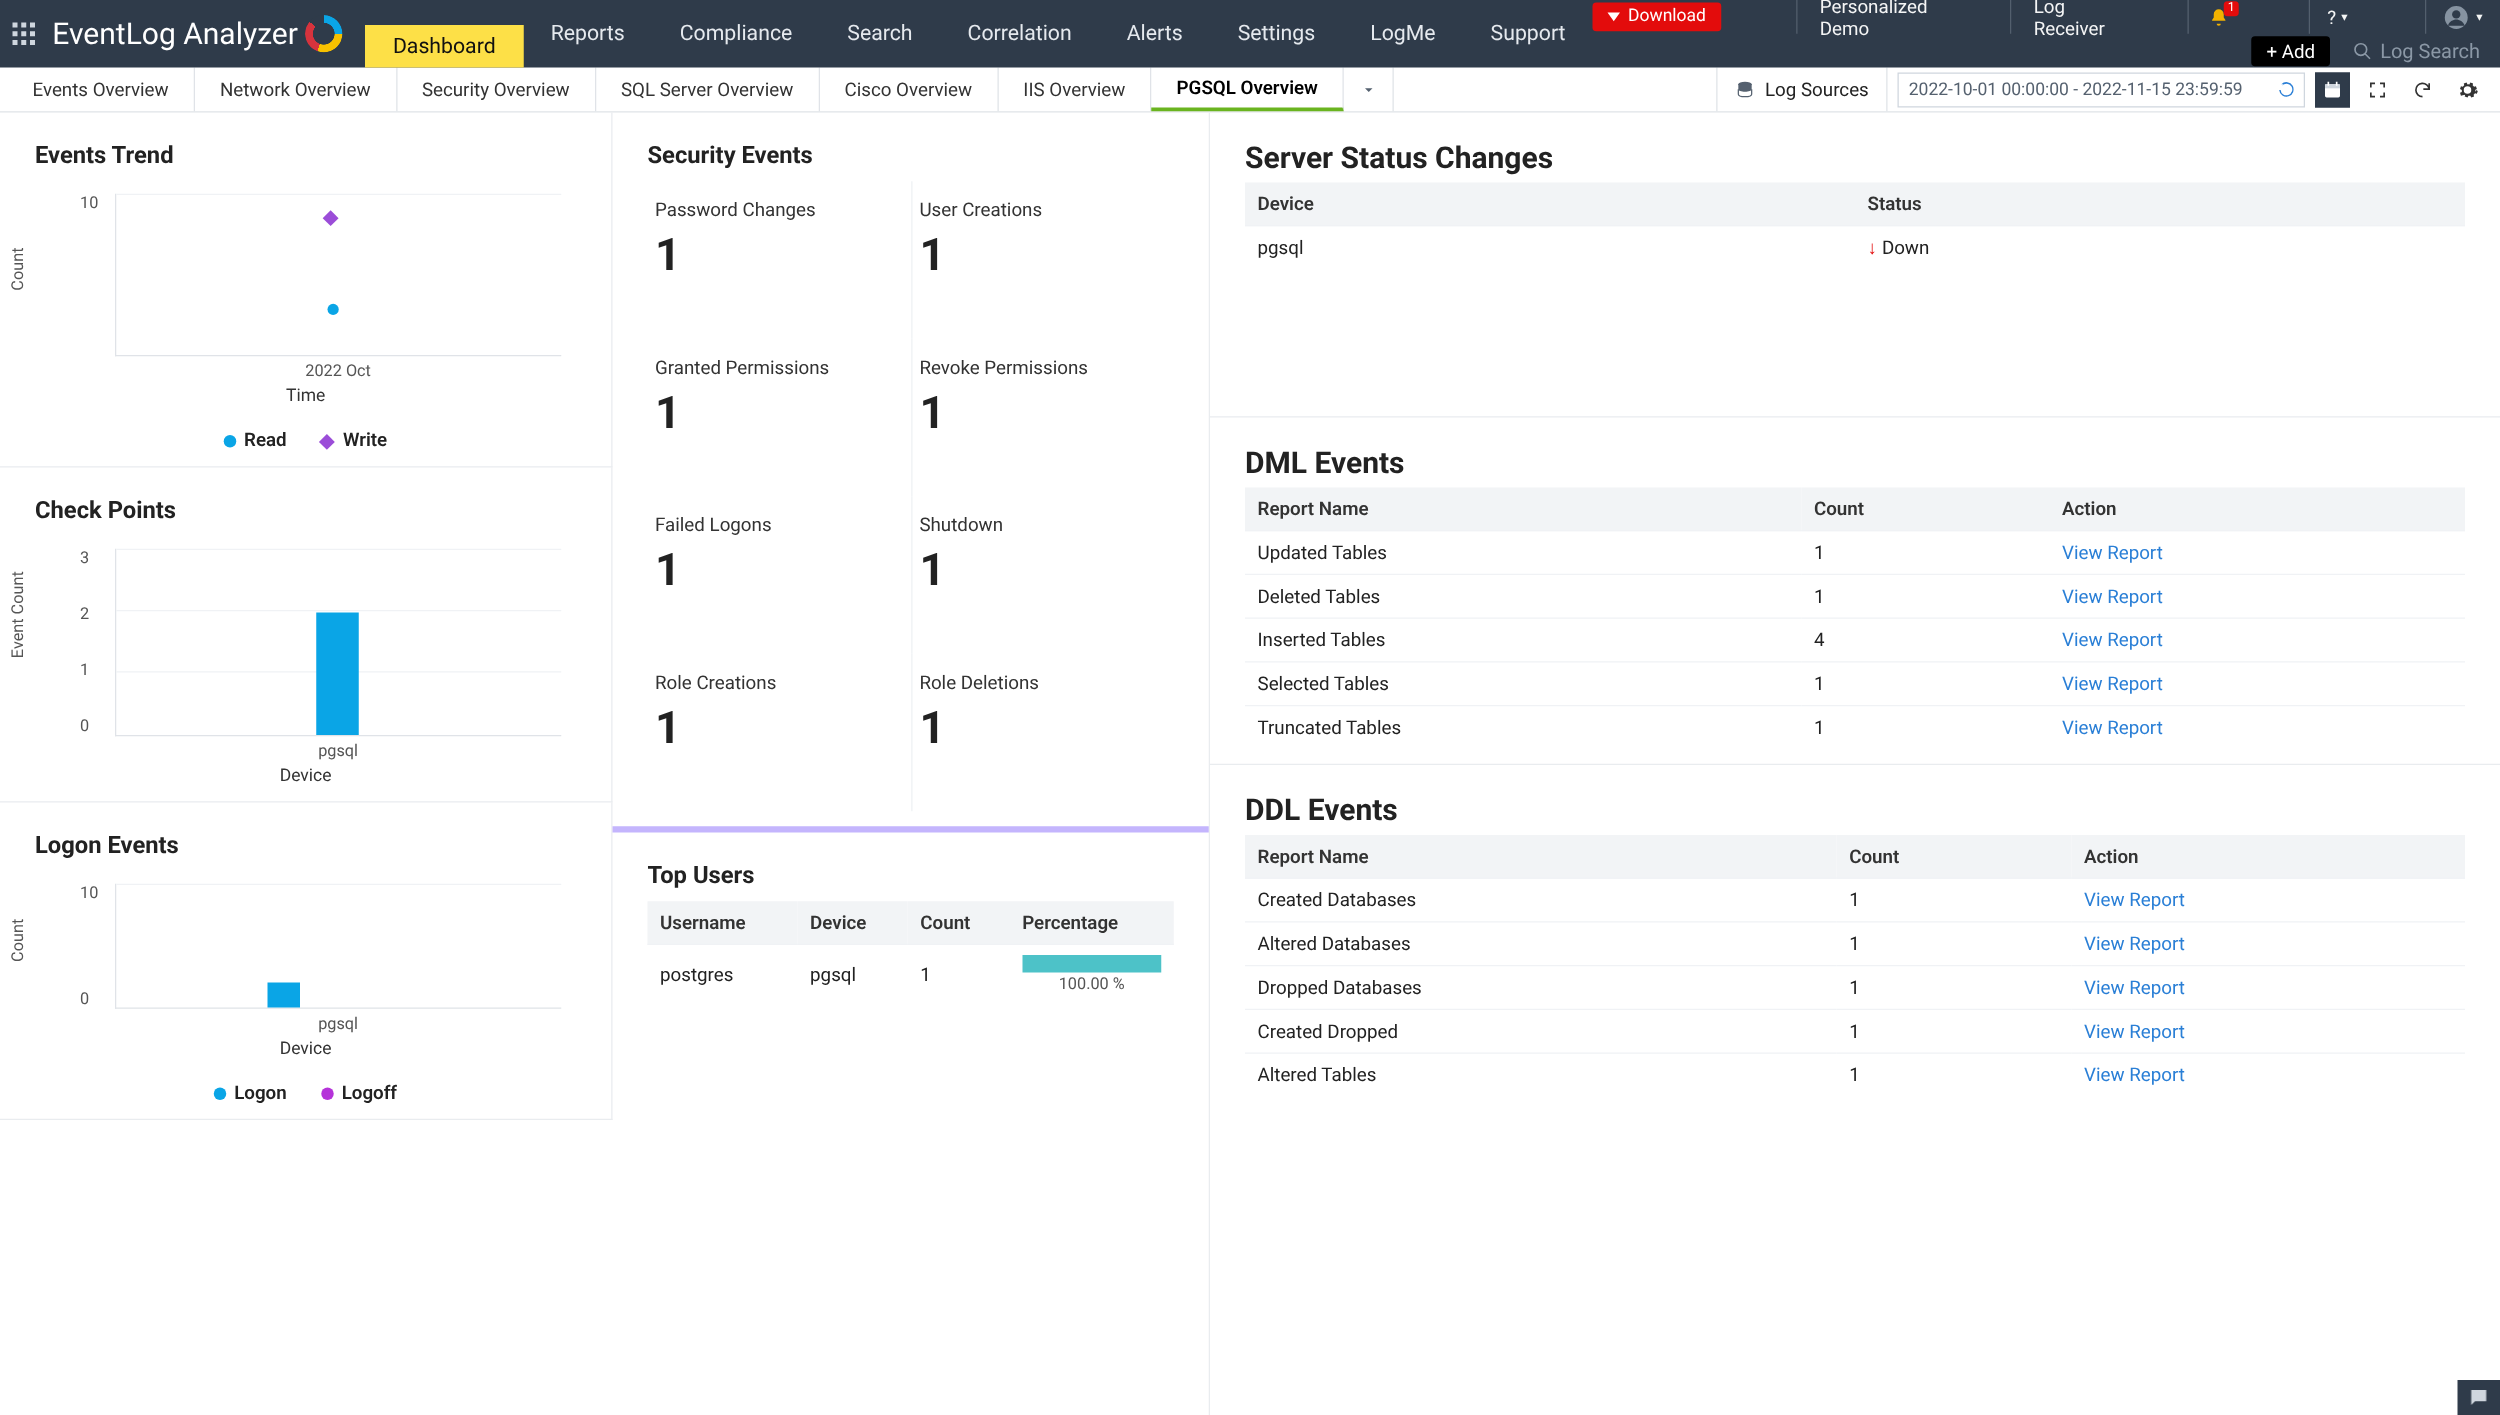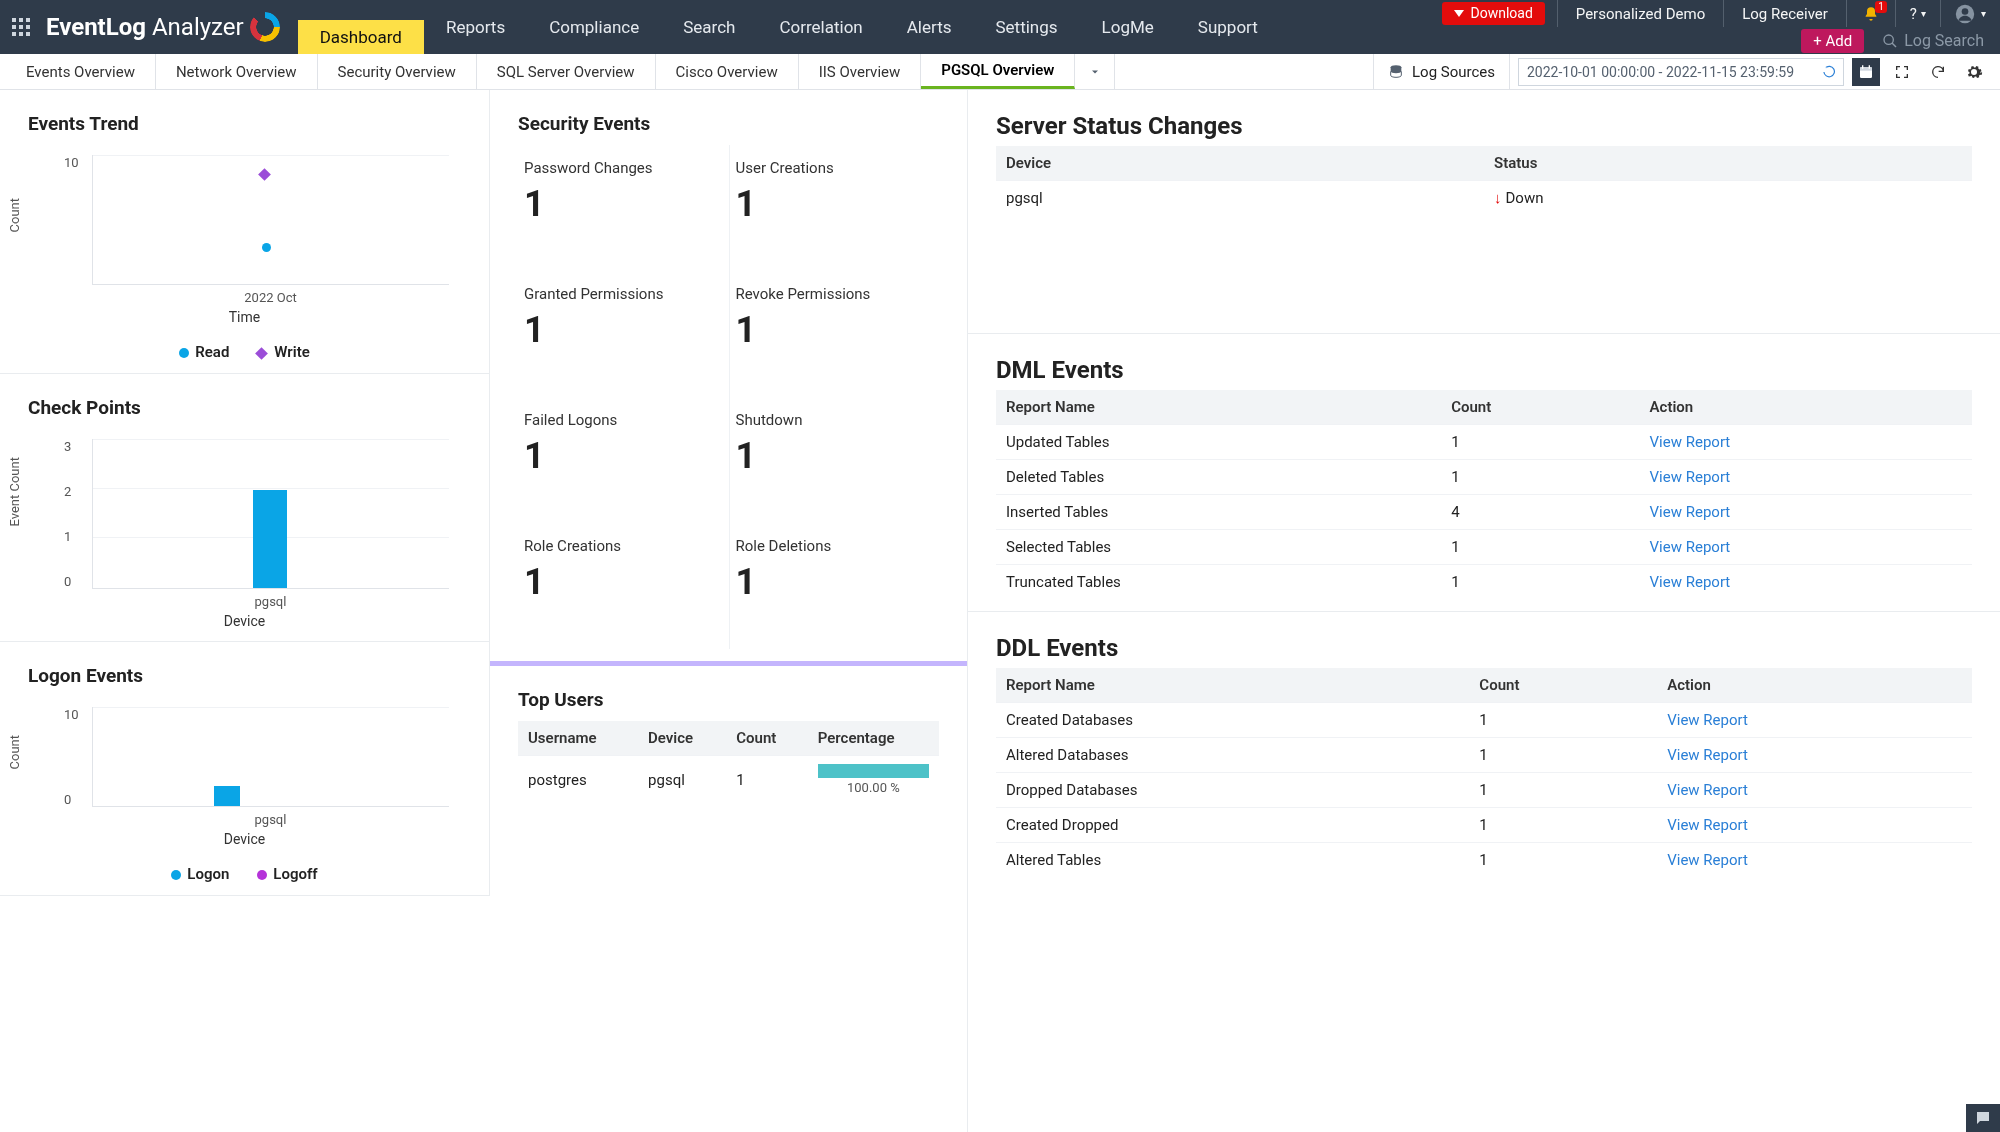--- a/index.html
+++ b/index.html
@@ -5,36 +5,36 @@
 * { box-sizing: border-box; margin: 0; padding: 0; }
 html, body { width: 2000px; height: 1132px; font-family: -apple-system, Segoe UI, Roboto, sans-serif; font-size: 16px; color: #222; background: #fff; overflow: hidden; }
 a { text-decoration: none; }
 
 
 .topbar { background: #2f3b4a; color: #fff; display: flex; align-items: stretch; height: 54px; }
 .apps-btn { width: 42px; display: flex; align-items: center; justify-content: center; cursor: pointer; }
 .apps-grid { display: grid; grid-template-columns: repeat(3,4px); grid-template-rows: repeat(3,4px); gap: 3px; }
 .apps-grid span { background: #cfd6de; }
 .logo { display: flex; align-items: center; padding: 0 18px 0 4px; font-size: 24px; font-weight: 400; }
-.logo .big { font-weight: 700; }
+.logo .big { font-weight: 400; }
 .logo .swirl { width: 30px; height: 30px; border-radius: 50%; margin-left: 6px;
   background: conic-gradient(#0aa5e6 0 90deg,#f7c100 90deg 200deg,#d6333d 200deg 310deg,#2f3b4a 310deg 360deg);
   mask: radial-gradient(circle, transparent 40%, #000 42%);
   -webkit-mask: radial-gradient(circle, transparent 40%, #000 42%);
 }
 .navtabs { display: flex; }
 .navtab { padding: 0 22px; display: flex; align-items: center; color: #e5e9ee; cursor: pointer; font-size: 17px; position: relative; }
 .navtab.active { background: #fde047; color: #111; margin-top: 20px; }
 .topbar-spacer { flex: 1; }
-.topbar-right { display: flex; align-items: center; height: 27px; align-self: flex-start; }
+.topbar-right { display: flex; align-items: center; height: 27px; align-self: flex-start; gap: 48px; }
 .topbar-right .link { color: #fff; font-size: 15px; opacity: .95; padding: 0 18px; border-left: 1px solid #55616f; display: flex; align-items: center; height: 100%; cursor: pointer; }
 .download-btn { background: #e30c0c; color: #fff; font-size: 14px; padding: 3px 12px 4px; border-radius: 3px; margin-right: 12px; display: flex; align-items: center; gap: 6px; cursor: pointer; }
 .dl-arrow { width: 0; height: 0; border-left: 5px solid transparent; border-right: 5px solid transparent; border-top: 7px solid #fff; }
 .topbar-row2 { position: absolute; right: 8px; top: 27px; height: 27px; display: flex; align-items: center; gap: 10px; }
-.add-btn { background: #be185d; color: #fff; font-size: 15px; padding: 3px 12px; border-radius: 3px; cursor: pointer; }
+.add-btn { background: #000000; color: #fff; font-size: 15px; padding: 3px 12px; border-radius: 3px; cursor: pointer; }
 .log-search { display: flex; align-items: center; color: #8b98a6; cursor: pointer; padding: 0 8px; }
 .log-search svg { margin-right: 6px; }
 .bell-wrap { position: relative; padding: 0 16px; border-left: 1px solid #55616f; height: 100%; display: flex; align-items: center; cursor: pointer; }
 .badge { position: absolute; top: 1px; right: 8px; background: #e30c0c; color: #fff; font-size: 10px; padding: 0 3px; border-radius: 3px; line-height: 12px; }
 
 
 .subnav { display: flex; align-items: center; height: 36px; border-bottom: 1px solid #e0e3e8; padding: 0 0 0 6px; }
 .subtab { font-size: 15px; padding: 0 20px; height: 100%; display: flex; align-items: center; border-right: 1px solid #e0e3e8; cursor: pointer; color: #333; }
 .subtab.active { color: #000000; font-weight: 600; border-bottom: 3px solid #6ab41f; }
 .subnav-dd { width: 40px; border-right: 1px solid #e0e3e8; height: 100%; display: flex; align-items: center; justify-content: center; cursor: pointer; }

